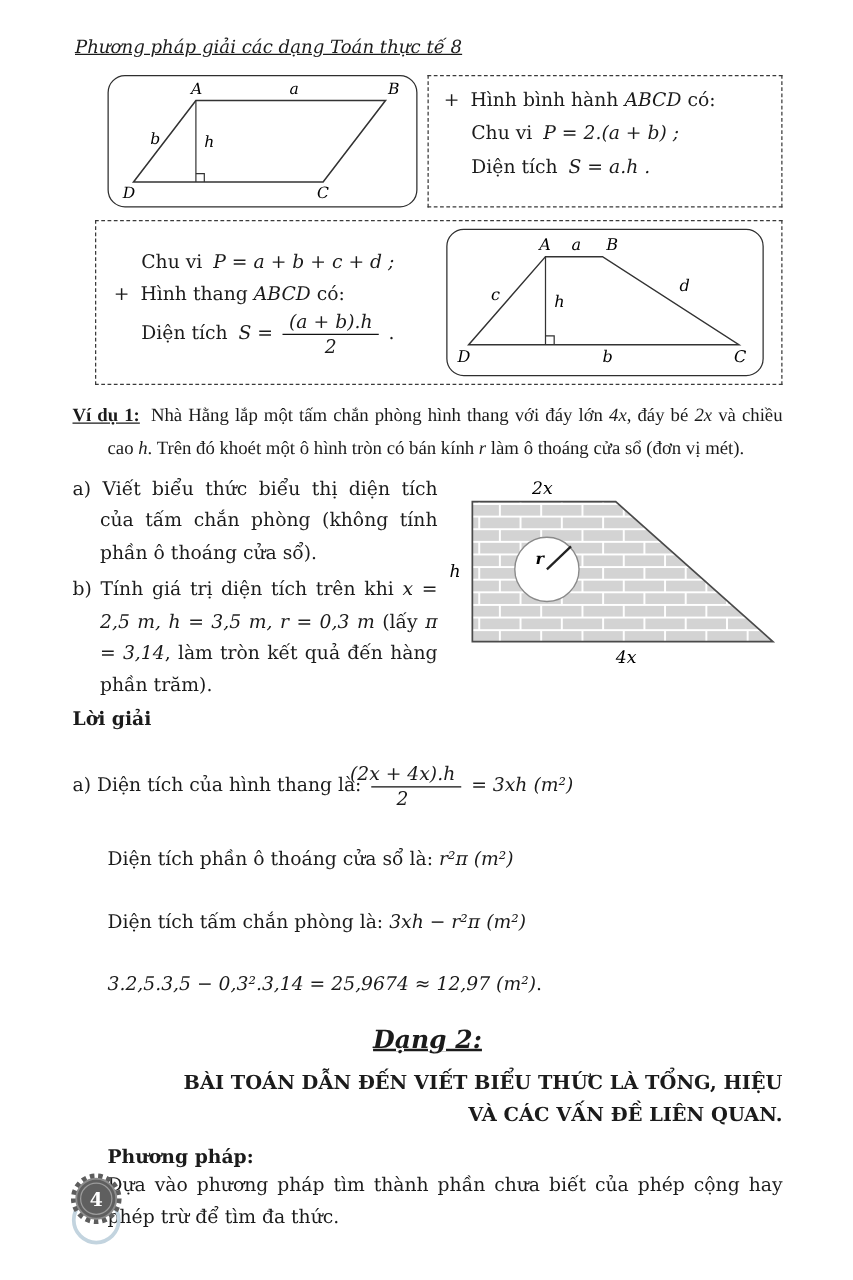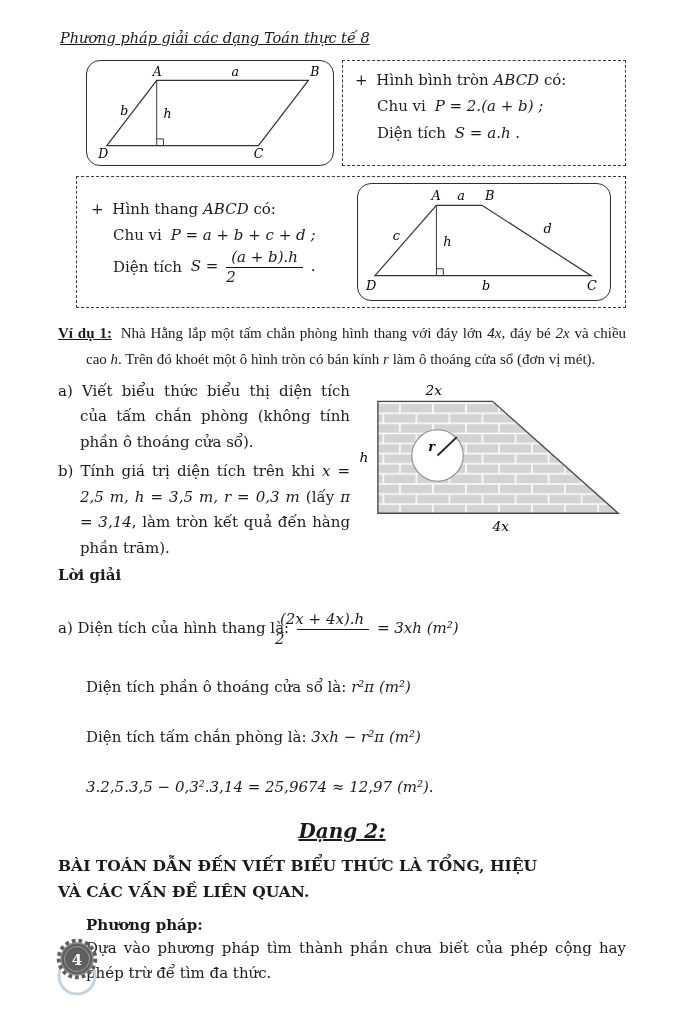--- a/index.html
+++ b/index.html
@@ -28,39 +28,39 @@
     flex:1;padding:6px 10px 6px 12px;line-height:1.75;
   }
   .fline .lbl{margin-right:4px;}
   .fline.ind{padding-left:22px;}
   .row2{
     margin-top:10px;margin-left:18px;
     display:flex;gap:8px;padding:6px 8px 6px 14px;align-items:center;
   }
   .box2-text{width:258px;line-height:1.7;}
   .trap-box{width:252px;height:116px;}
-  .frac{display:inline-block;text-align:left;vertical-align:middle;line-height:1.25;margin:0 3px;}
+  .frac{display:inline-block;text-align:center;vertical-align:middle;line-height:1.25;margin:0 3px;}
   .frac .num{display:block;border-bottom:1.2px solid #111;padding:0 5px;}
   .frac .den{display:block;}
   .para{margin:13px 0 0 0;text-align:justify;line-height:1.72;}
   .hang{padding-left:28px;text-indent:-28px;font-family:Liberation Serif, serif;}
   .ex-label{text-decoration:underline;margin-right:4px;}
   .two-col{display:flex;margin-top:2px;}
   .left-col{width:296px;}
   .item{margin:4px 0 0 0;text-align:justify;line-height:1.7;padding-left:22px;text-indent:-22px;}
   .fig-col{flex:1;display:flex;justify-content:center;align-items:flex-start;padding-top:8px;}
   .sol-title{text-align:left;font-weight:bold;margin-top:5px;}
   .sol-line{margin:26px 0 0 0;line-height:1.6;}
   .sol-line.ind{padding-left:22px;text-indent:-22px;}
   .sol-line.ind2{padding-left:28px;}
   .dang2{
     text-align:center;font-weight:bold;font-style:italic;
     text-decoration:underline;font-size:20px;margin-top:20px;
   }
-  .big-heading{text-align:left;font-weight:bold;font-size:15.5px;line-height:1.72;margin-top:10px;}
+  .big-heading{text-align:right;font-weight:bold;font-size:15.5px;line-height:1.72;margin-top:10px;}
   .method-label{font-weight:bold;margin:10px 0 0 28px;}
   .method-text{margin:2px 0 0 28px;text-align:justify;line-height:1.7;}
   .page-badge{position:absolute;left:52px;top:938px;}
   svg text{font-family:"DejaVu Serif", serif;}
 </style>
 </head>
 <body>
 
 <div class="page">
   <div class="content">
@@ -78,46 +78,46 @@
           <text x="222" y="11" font-size="13" font-style="italic">B</text>
           <text x="24" y="52" font-size="13" font-style="italic">b</text>
           <text x="69" y="55" font-size="13" font-style="italic">h</text>
           <text x="1" y="97" font-size="13" font-style="italic">D</text>
           <text x="163" y="97" font-size="13" font-style="italic">C</text>
         </svg>
       </div>
       <div class="dashed-box box1-text">
         <div class="fline">
           <span class="lbl">+</span>
-          <span>Hình bình tròn</span>
+          <span>Hình bình hành</span>
           <span class="mi">ABCD</span>
           <span>có:</span>
         </div>
         <div class="fline ind">
           <span class="lbl">Chu vi</span>
           <span class="mi">P = 2.(a + b) ;</span>
         </div>
         <div class="fline ind">
           <span class="lbl">Diện tích</span>
           <span class="mi">S = a.h .</span>
         </div>
       </div>
     </div>
 
     <div class="row2 dashed-box">
       <div class="box2-text">
+        <div class="fline ind">
+          <span class="lbl">Chu vi</span>
+          <span class="mi">P = a + b + c + d ;</span>
+        </div>
         <div class="fline">
           <span class="lbl">+</span>
           <span>Hình thang</span>
           <span class="mi">ABCD</span>
           <span>có:</span>
-        </div>
-        <div class="fline ind">
-          <span class="lbl">Chu vi</span>
-          <span class="mi">P = a + b + c + d ;</span>
         </div>
         <div class="fline ind">
           <span class="lbl">Diện tích</span>
           <span class="mi">S =</span>
           <span class="frac"><span class="num mi">(a + b).h</span><span class="den mi">2</span></span>
           <span>.</span>
         </div>
       </div>
       <div class="solid-box trap-box">
         <svg width="238" height="108" viewBox="0 0 240 108">

